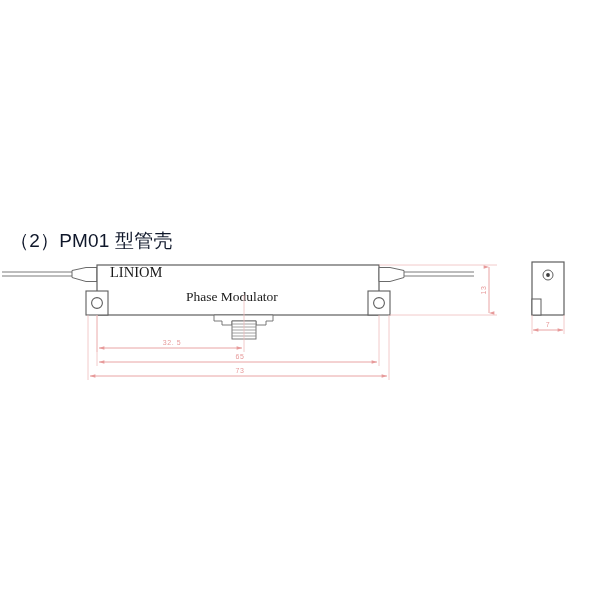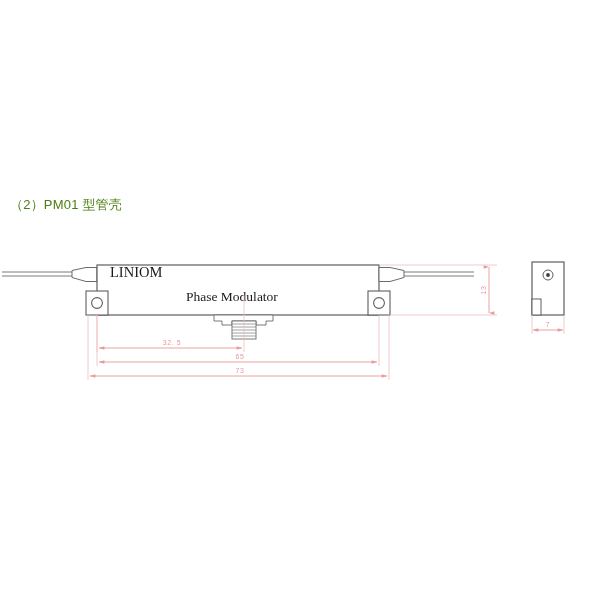--- a/index.html
+++ b/index.html
@@ -17,24 +17,24 @@
   #sheet {
     position: absolute;
     left: 0; top: 0;
     width: 600px;
     height: 600px;
     background: #ffffff;
   }
   #heading {
     position: absolute;
     left: 10px;
-    top: 196px;
+    top: 228px;
     font-family: "Liberation Sans", sans-serif;
-    font-size: 13px;
-    color: #4d7c0f;
+    font-size: 19px;
+    color: #0f172a;
     letter-spacing: 0.2px;
     white-space: nowrap;
   }
   #drawing-svg {
     position: absolute;
     left: 0;
     top: 0;
   }
   text { fill: #1a1a1a; }
   .body-text-brand {

